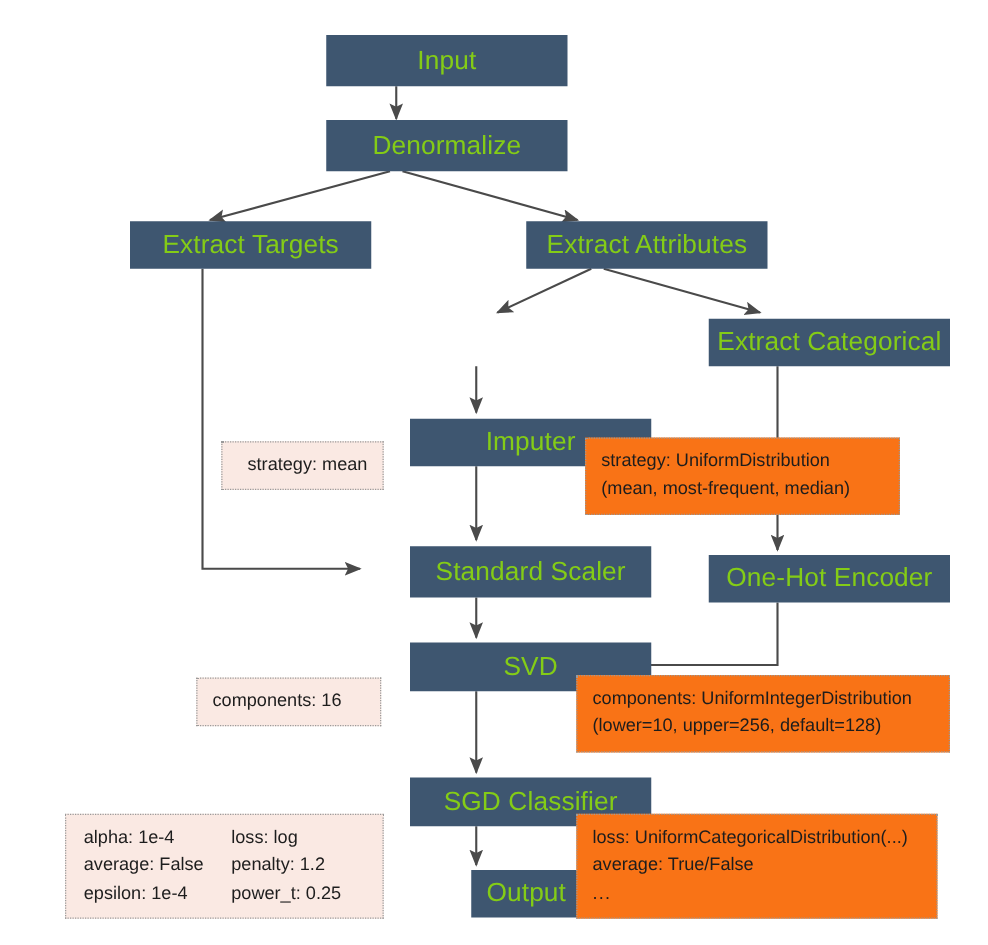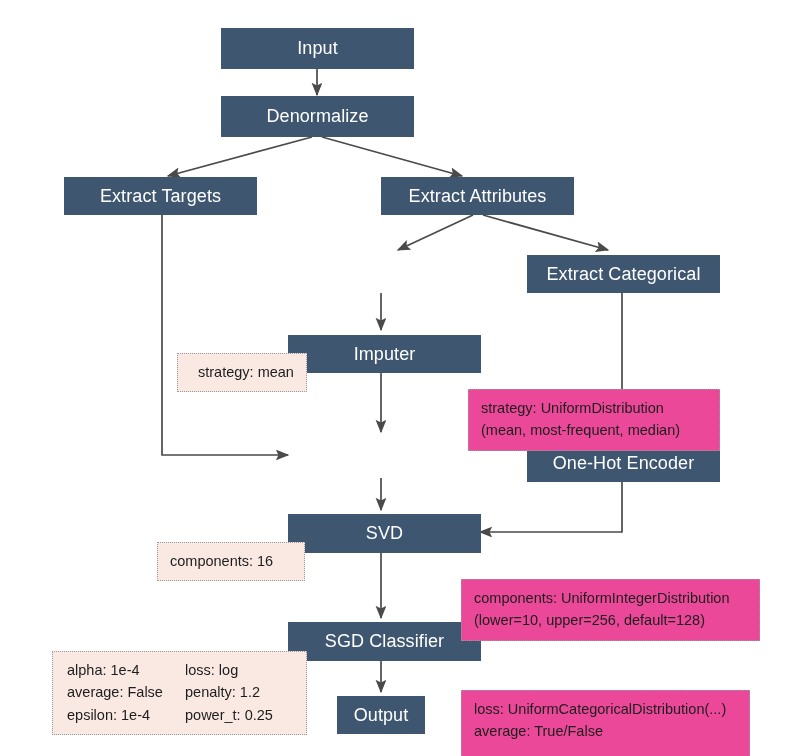--- a/index.html
+++ b/index.html
@@ -20,47 +20,47 @@
   #edges {
     position: absolute;
     left: 0;
     top: 0;
     width: 790px;
     height: 756px;
   }
   .node {
     position: absolute;
     background: #3e5670;
-    color: #ffffff;
+    color: #84cc16;
     display: flex;
     align-items: center;
     justify-content: center;
-    font-size: 18px;
+    font-size: 21px;
     font-family: "Liberation Sans", sans-serif;
     letter-spacing: 0.1px;
     box-sizing: border-box;
     z-index: 3;
+    margin-left: 40px;
   }
   .note {
     position: absolute;
     box-sizing: border-box;
     border: 1px dotted #9a9a9a;
     padding: 7px 12px 8px 12px;
     font-size: 14.5px;
     color: #1d1d1d;
     line-height: 1.55;
     z-index: 4;
     font-family: "Liberation Sans", sans-serif;
   }
   .note.pink {
     background: #fae9e3;
   }
   .note.green {
-    background: #ec4899;
-    margin-top: 39px;
+    background: #f97316;
   }
   .note .line {
     white-space: nowrap;
   }
   .note.two-col {
     padding: 7px 14px 8px 14px;
   }
   .note.two-col .row {
     display: flex;
     white-space: nowrap;
@@ -137,20 +137,23 @@
   </div>
 
   <div class="node" style="left:288px; top:335px; width:193px; height:38px;">
     <span>Imputer</span>
   </div>
 
   <div class="node" style="left:527px; top:444px; width:193px; height:38px;">
     <span>One-Hot Encoder</span>
   </div>
 
+  <div class="node" style="left:288px; top:437px; width:193px; height:41px;">
+    <span>Standard Scaler</span>
+  </div>
 
   <div class="node" style="left:288px; top:514px; width:193px; height:39px;">
     <span>SVD</span>
   </div>
 
   <div class="node" style="left:288px; top:622px; width:193px; height:39px;">
     <span>SGD Classifier</span>
   </div>
 
   <div class="node" style="left:337px; top:696px; width:88px; height:38px;text-align:center;">

